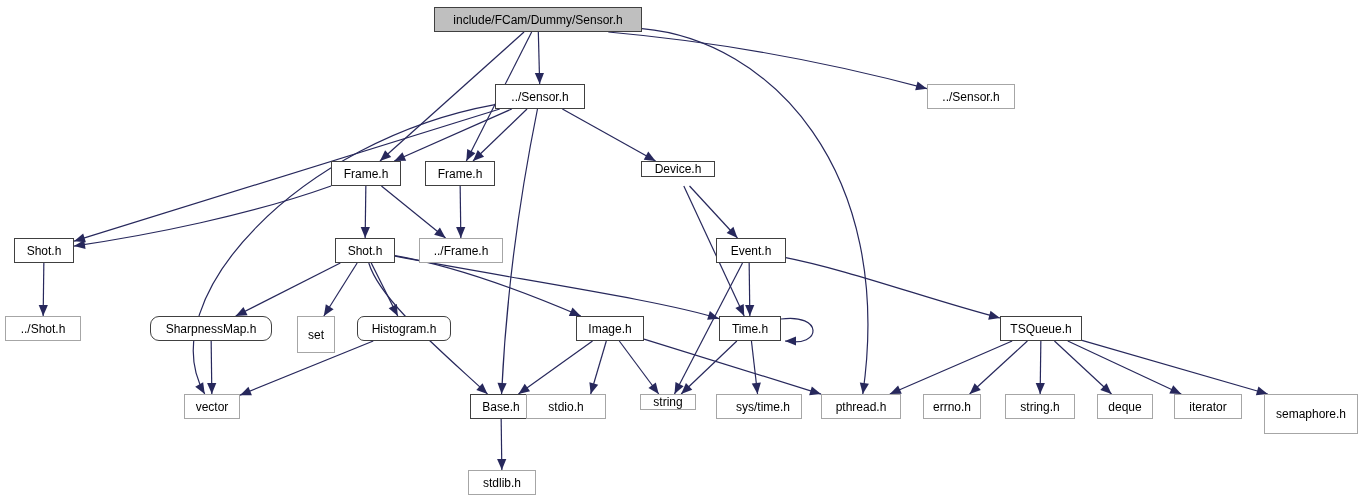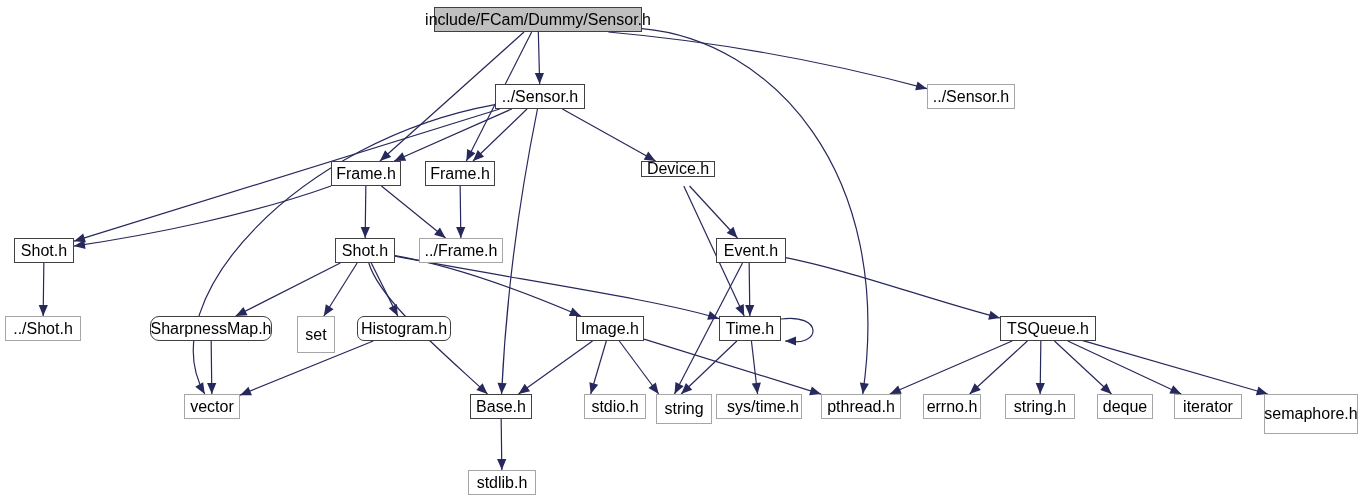--- a/index.html
+++ b/index.html
@@ -16,21 +16,21 @@
     left:0; top:0;
     width:1364px; height:504px;
     pointer-events:none;
   }
   .node{
     position:absolute;
     box-sizing:border-box;
     display:flex;
     align-items:center;
     justify-content:center;
-    font-size:16px;
+    font-size:12px;
     line-height:1;
     color:#000000;
     background:#ffffff;
     border:1px solid #a6a6a6;
     white-space:nowrap;
     letter-spacing:0px;
   }
   .node.doc{
     border:1.5px solid #404040;
   }
@@ -173,33 +173,33 @@
       </div>
       <div class="node doc" style="left: 357px; top: 316px; width: 94px; height: 25px; border-radius: 7px;">
         <span>Histogram.h</span>
       </div>
       <div class="node doc" style="left: 576px; top: 316px; width: 68px; height: 25px;">
         <span>Image.h</span>
       </div>
       <div class="node doc" style="left: 719px; top: 316px; width: 62px; height: 25px;">
         <span>Time.h</span>
       </div>
-      <div class="node doc" style="left: 1000px; top: 316px; width: 96px; height: 25px;">
+      <div class="node doc" style="left: 1000px; top: 316px; width: 82px; height: 25px;">
         <span>TSQueue.h</span>
       </div>
       <div class="node" style="left: 184px; top: 394px; width: 56px; height: 25px;">
         <span>vector</span>
       </div>
       <div class="node doc" style="left: 470px; top: 394px; width: 62px; height: 25px;">
         <span>Base.h</span>
       </div>
-      <div class="node" style="left: 584px; top: 394px; width: 62px; height: 25px;">
+      <div class="node" style="left: 526px; top: 394px; width: 80px; height: 25px;">
         <span>stdio.h</span>
       </div>
-      <div class="node" style="left: 640px; top: 394px; width: 56px; height: 30px; margin-left: 16px;">
+      <div class="node" style="left: 640px; top: 394px; width: 56px; height: 16px;">
         <span>string</span>
       </div>
       <div class="node" style="left: 716px; top: 394px; width: 86px; height: 25px; padding-left: 8px;">
         <span>sys/time.h</span>
       </div>
       <div class="node" style="left: 821px; top: 394px; width: 80px; height: 25px;">
         <span>pthread.h</span>
       </div>
       <div class="node" style="left: 923px; top: 394px; width: 58px; height: 25px;">
         <span>errno.h</span>

